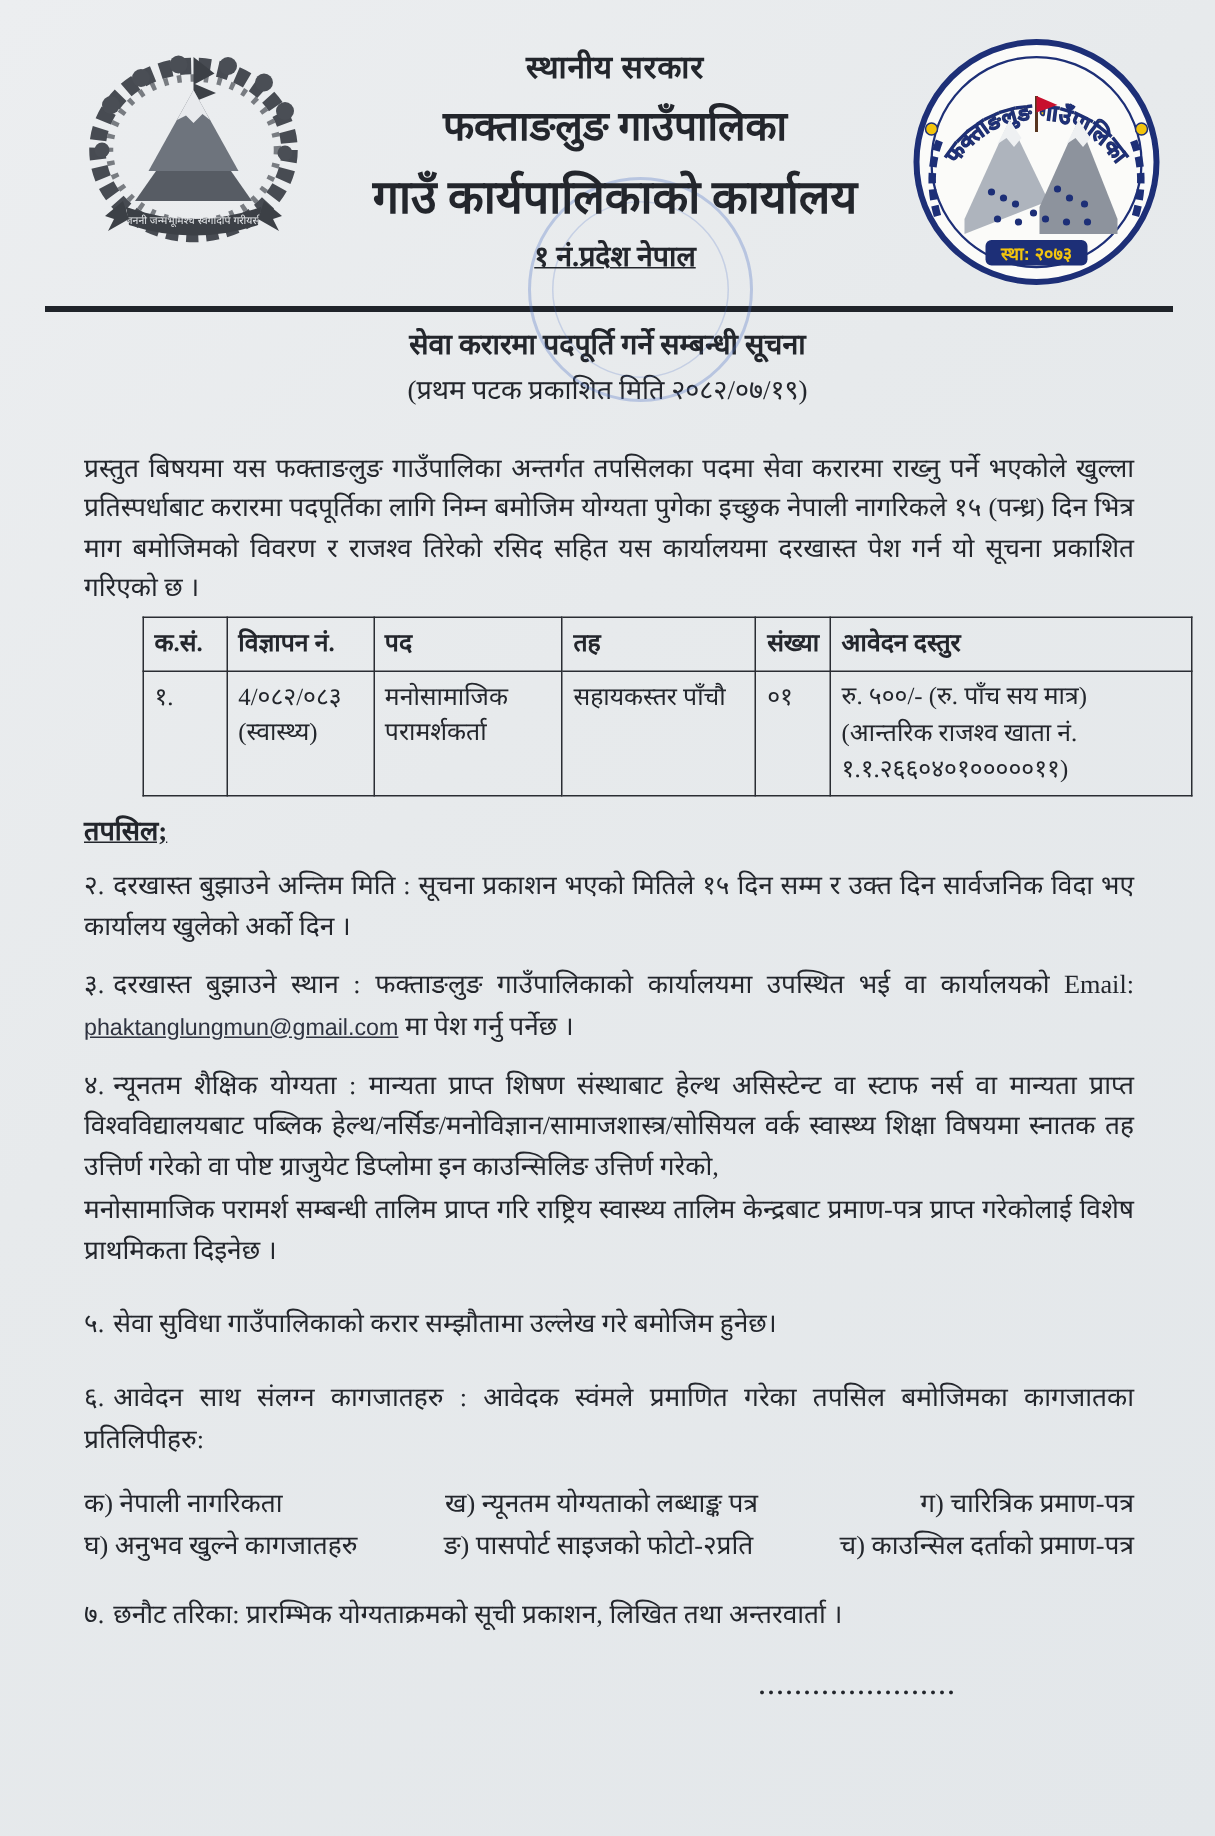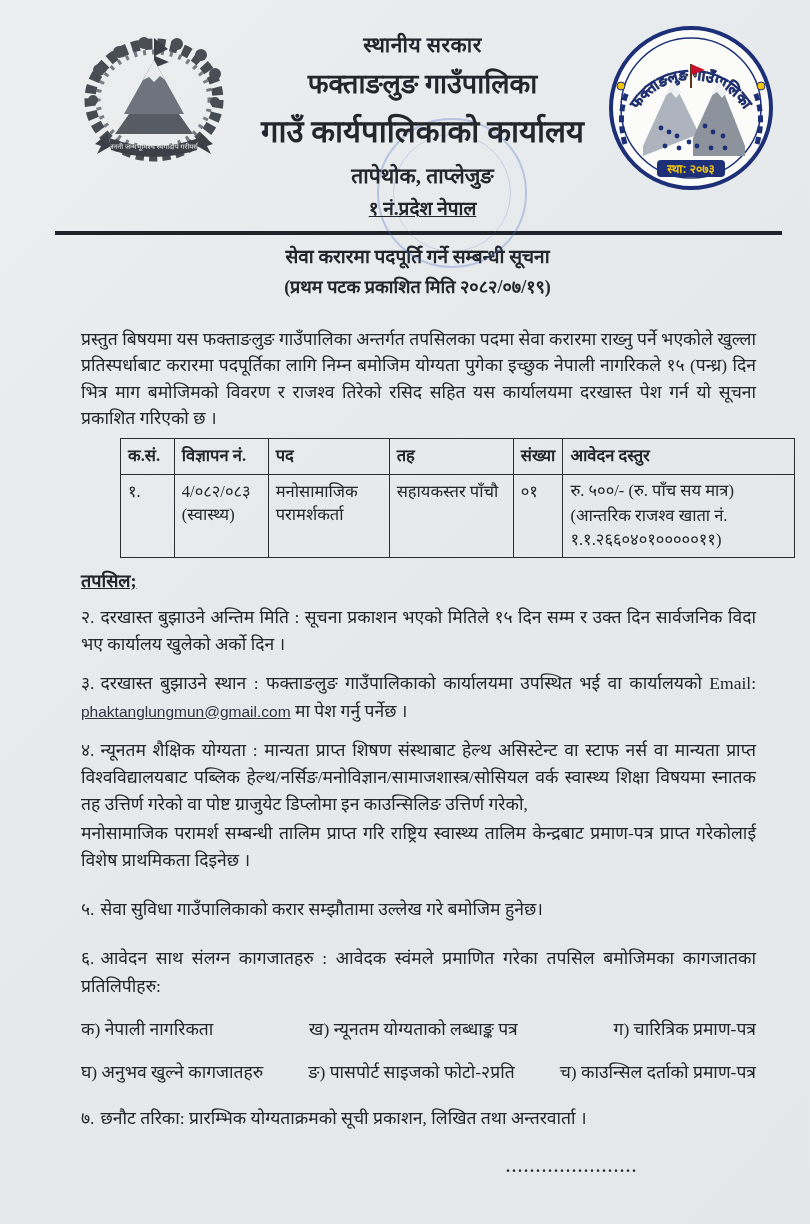--- a/index.html
+++ b/index.html
@@ -7,21 +7,20 @@
   body{
     font-family:"Liberation Serif","DejaVu Sans",serif;
     background:#d8dadc;
   }
   .page{
     position:relative;
     width:810px; height:1224px;
     background:linear-gradient(135deg,#eceef0 0%,#e7eaec 40%,#e3e7ea 100%);
     color:#23262c;
     overflow:hidden;
-    padding-left:25px;
   }
   
   .header{
     display:flex; align-items:flex-start;
     padding:22px 24px 0 34px;
     position:relative;
   }
   .logo-left{ width:190px; flex:0 0 190px; display:flex; justify-content:center; }
   .logo-right{ width:190px; flex:0 0 190px; display:flex; justify-content:center; }
   .head-center{ flex:1; text-align:center; padding-top:8px; position:relative; z-index:2;}
@@ -38,21 +37,21 @@
   .stamp::before{
     content:""; position:absolute; inset:14px;
     border:1.5px solid rgba(72,108,196,.22); border-radius:50%;
   }
   .rule{
     height:3.5px; background:#20242a; margin:10px 28px 0 30px;
   }
   
   .subject{ text-align:center; margin-top:8px; }
   .subject-title{ font-size:19px; font-weight:700; }
-  .subject-date{ font-size:18px; font-weight:700; margin-top:5px; }
+  .subject-date{ font-size:18px; font-weight:400; margin-top:5px; }
   
   .content{ padding:0 54px 0 56px; }
   .intro{
     margin-top:28px; font-size:17.5px; line-height:1.52; text-align:justify;
   }
   
   table.vac{
     width:100%; border-collapse:collapse; margin-top:6px;
     font-size:16.5px;
     margin-left:39px;
@@ -71,21 +70,21 @@
     margin-top:10px; font-size:18px; font-weight:700; text-decoration:underline;
   }
   .item{ margin-top:12px; font-size:17.5px; line-height:1.55; text-align:justify; }
   .item .num{ font-weight:400; margin-right:6px; }
   .item-gap{ margin-top:22px; }
   .email-link{ text-decoration:underline; color:#2f3340; font-family:"Liberation Sans",sans-serif; font-size:15.5px;}
   .docs-row{
     display:flex; justify-content:space-between;
     margin-top:16px; font-size:17.5px;
   }
-  .docs-row + .docs-row{ margin-top:19px; }
+  .docs-row + .docs-row{ margin-top:4px; }
   
   .sig{ text-align:right; padding-right:118px; margin-top:26px; }
   .sig-dots{ font-size:16px; letter-spacing:2px; font-weight:700; }
 </style>
 </head>
 <body>
 
 <div class="page">
 
   <div class="header">
@@ -113,21 +112,20 @@
         <text x="85" y="127" font-size="7" fill="#e9ebee" text-anchor="middle" font-family="Liberation Sans,sans-serif">जननी जन्मभूमिश्च स्वर्गादपि गरीयसी</text>
         <path d="M38,112 l-12,10 6,2 -4,8 14,-8 Z" fill="#3c4046"></path>
         <path d="M132,112 l12,10 -6,2 4,8 -14,-8 Z" fill="#3c4046"></path>
       </svg>
     </div>
 
     <div class="head-center">
       <div class="h-line1">स्थानीय सरकार</div>
       <div class="h-line2">फक्ताङलुङ गाउँपालिका</div>
       <div class="h-line3">गाउँ कार्यपालिकाको कार्यालय</div>
-      <div class="h-line4">तापेथोक, ताप्लेजुङ</div>
       <div class="h-line5">१ नं.प्रदेश नेपाल</div>
     </div>
 
     <div class="logo-right">
       <svg width="172" height="172" viewBox="-86 -86 172 172">
         <circle r="80" fill="#fbfbf9" stroke="#1d2f77" stroke-width="4"></circle>
         <circle r="70" fill="none" stroke="#1d2f77" stroke-width="1.5"></circle>
         <path d="M -62,28 A 68 68 0 0 1 62,28" fill="none" stroke="#fbfbf9" stroke-width="0"></path>
         <defs>
           <path id="arcTop" d="M -60,18 A 62 62 0 0 1 60,18"></path>

